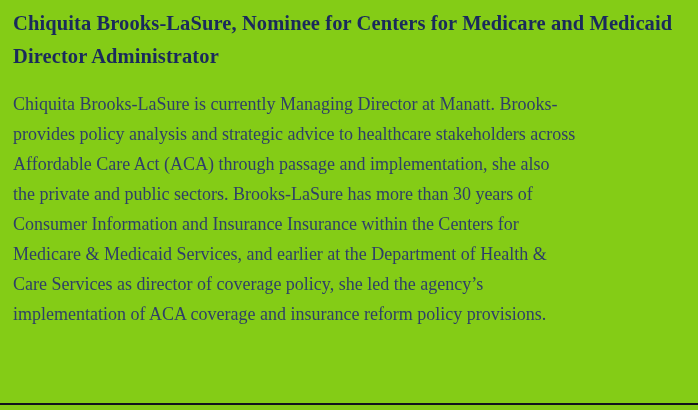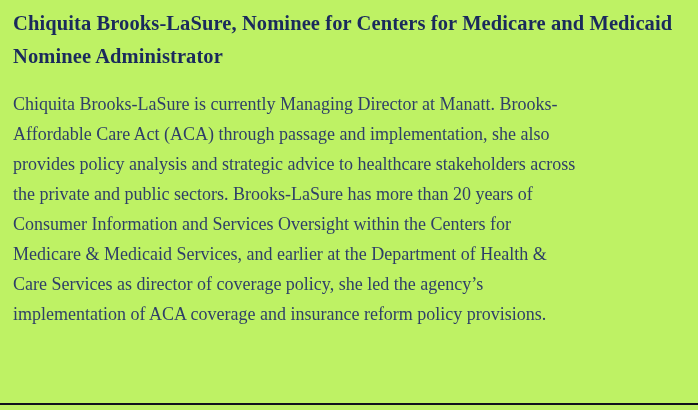--- a/index.html
+++ b/index.html
@@ -4,21 +4,21 @@
 <style>
   html, body {
     margin: 0;
     padding: 0;
     background: #ffffff;
   }
   .page {
     position: relative;
     width: 698px;
     height: 410px;
-    background: #bef264;
+    background: #84cc16;
     overflow: hidden;
     font-family: "Liberation Serif", "DejaVu Serif", serif;
   }
   .content {
     position: absolute;
     top: 7px;
     left: 13px;
     right: 8px;
   }
   .heading {
@@ -55,29 +55,29 @@
   }
 </style>
 </head>
 <body>
 
 <div class="page">
   <div class="content">
 
     <h1 class="heading">
       <span class="heading-line">Chiquita Brooks-LaSure, Nominee for Centers for Medicare and Medicaid</span>
-      <span class="heading-line">Nominee Administrator</span>
+      <span class="heading-line">Director Administrator</span>
     </h1>
 
     <div class="body-text">
       <span class="body-line">Chiquita Brooks-LaSure is currently Managing Director at Manatt. Brooks-</span>
+      <span class="body-line">provides policy analysis and strategic advice to healthcare stakeholders across</span>
       <span class="body-line">Affordable Care Act (ACA) through passage and implementation, she also</span>
-      <span class="body-line">provides policy analysis and strategic advice to healthcare stakeholders across</span>
-      <span class="body-line">the private and public sectors. Brooks-LaSure has more than 20 years of</span>
-      <span class="body-line">Consumer Information and Services Oversight within the Centers for</span>
+      <span class="body-line">the private and public sectors. Brooks-LaSure has more than 30 years of</span>
+      <span class="body-line">Consumer Information and Insurance Insurance within the Centers for</span>
       <span class="body-line">Medicare &amp; Medicaid Services, and earlier at the Department of Health &amp;</span>
       <span class="body-line">Care Services as director of coverage policy, she led the agency’s</span>
       <span class="body-line">implementation of ACA coverage and insurance reform policy provisions.</span>
     </div>
 
   </div>
 
   <div class="divider"></div>
 </div>
 

